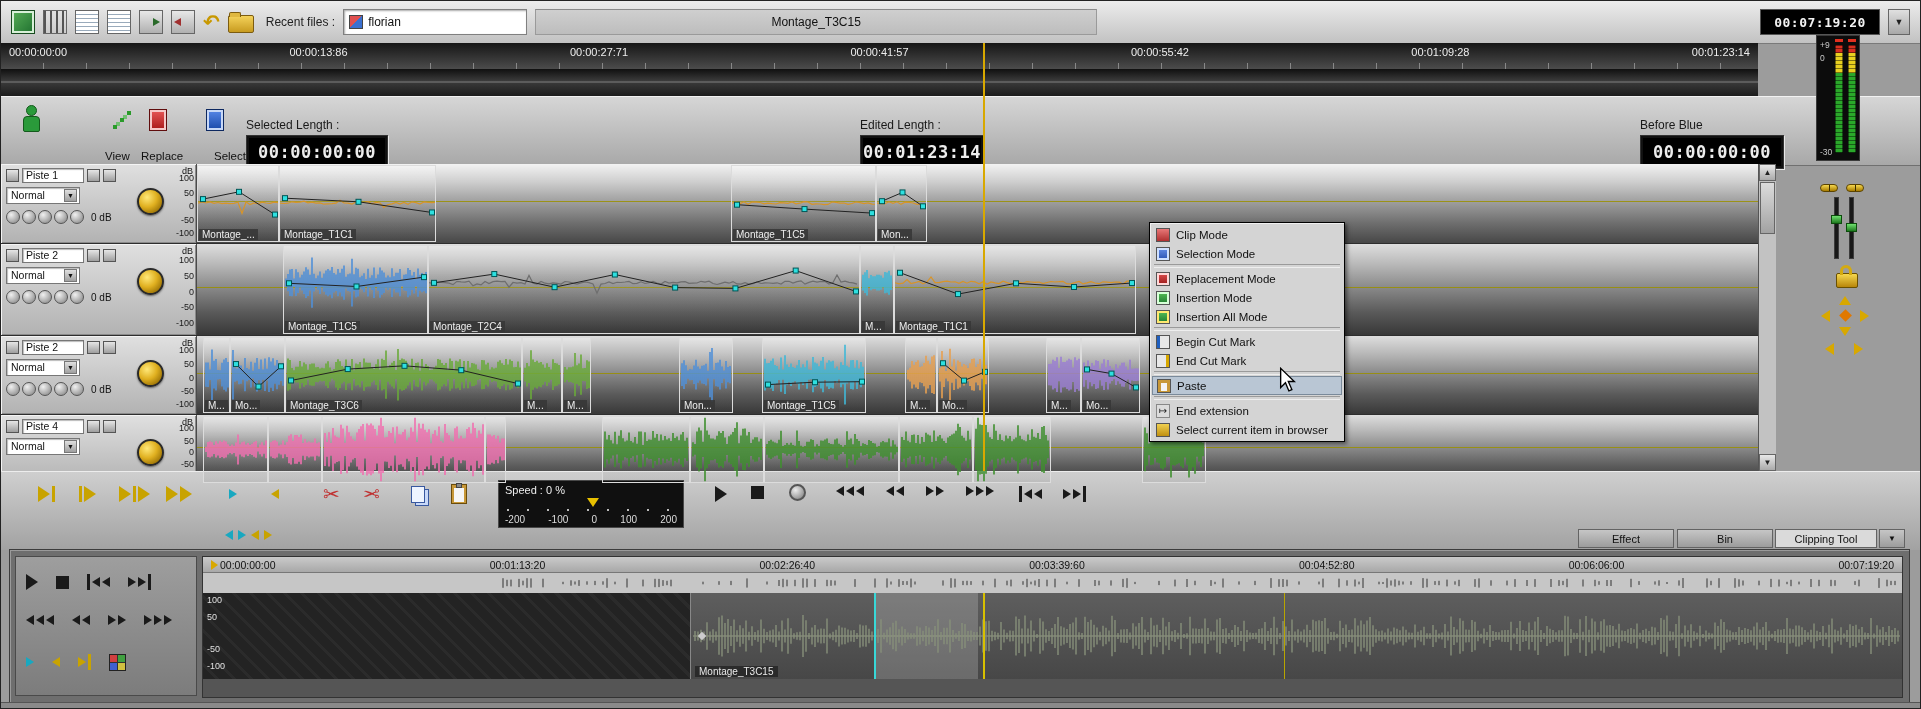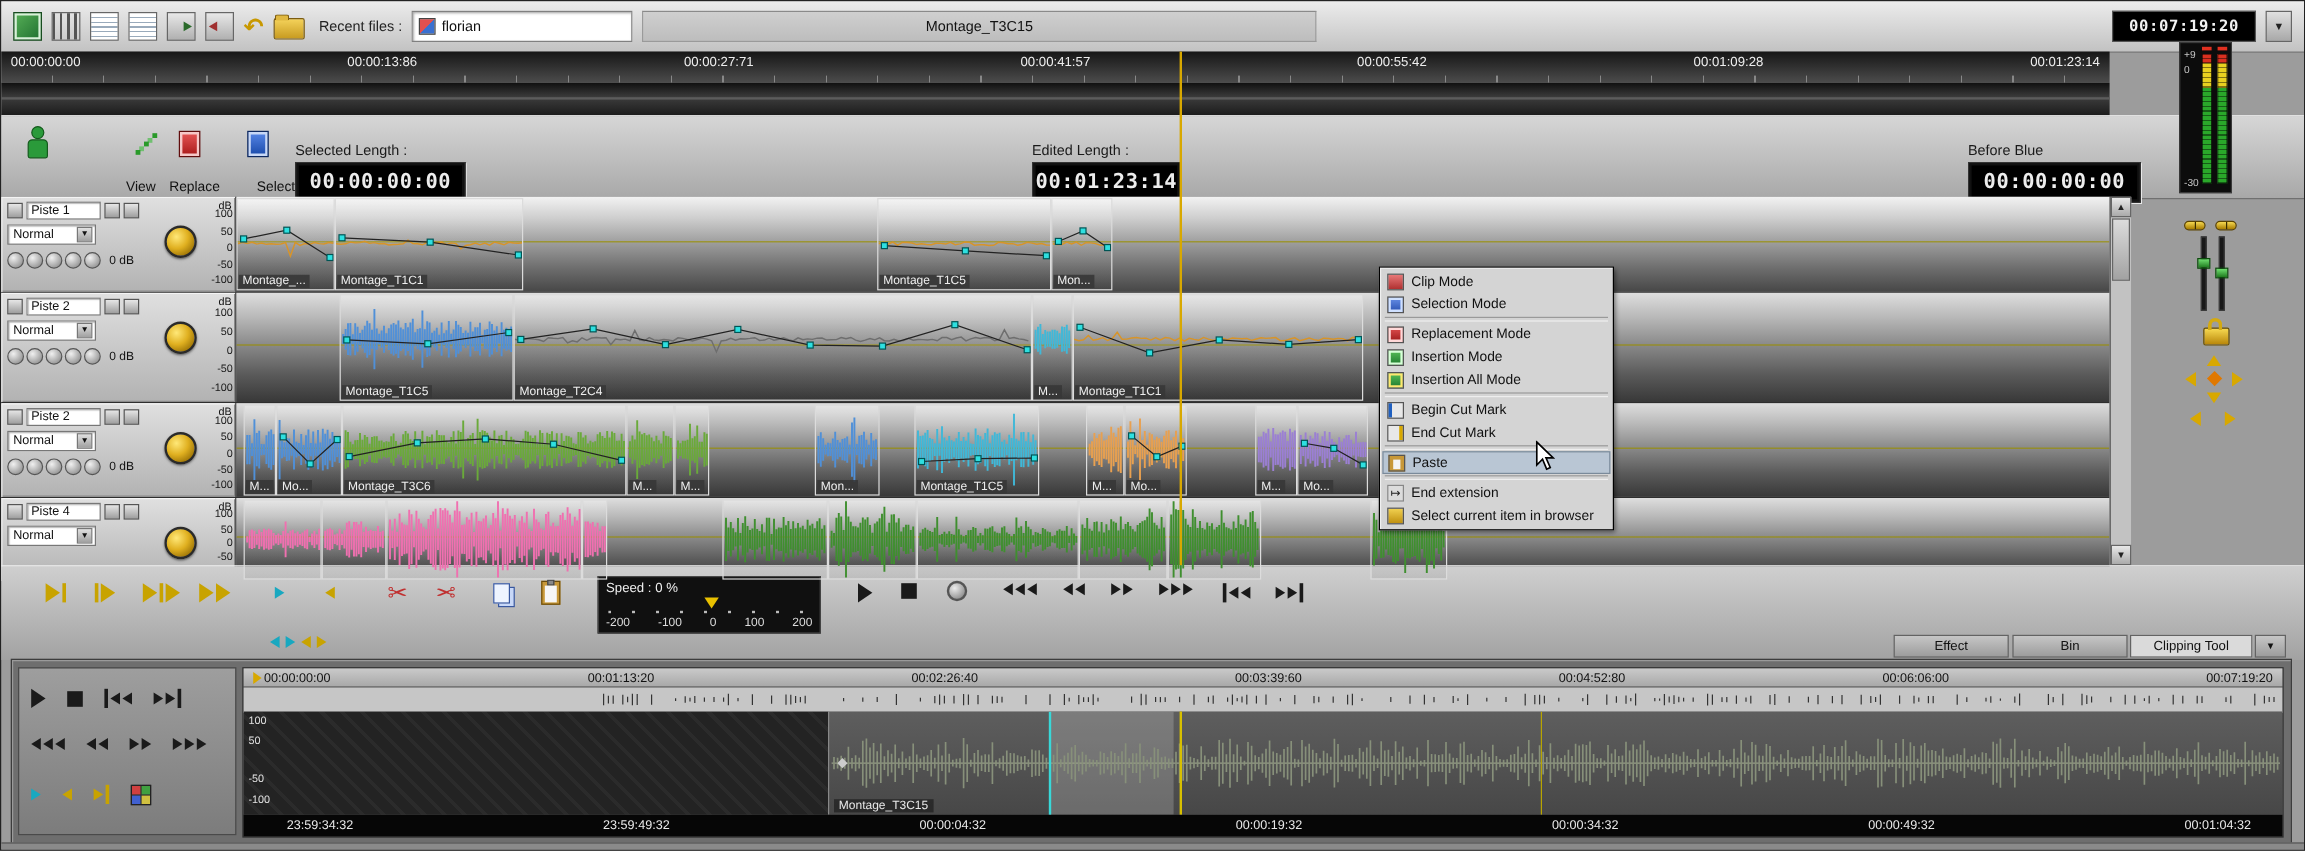--- a/index.html
+++ b/index.html
@@ -898,29 +898,20 @@
             <span>-50</span>
             <span>-100</span>
         </div>
         <span class="ov-cliplabel">Montage_T3C15</span>
       <svg width="1699" height="86" class="wave-svg" style="z-index: 2;">
             <path d="M490 43L1697 43" stroke="#9aa08a" stroke-width="1"></path>
             <path d="M492 37.9L492 48.1M495 38.5L495 47.5M498 36.7L498 49.3M501 38.4L501 47.6M504 29.2L504 56.8M507 38.6L507 47.4M510 36.3L510 49.7M513 38.5L513 47.5M516 24.2L516 61.8M519 22.5L519 63.5M522 30.0L522 56.0M525 26.1L525 59.9M528 33.0L528 53.0M531 26.5L531 59.5M534 37.3L534 48.7M537 32.2L537 53.8M540 35.2L540 50.8M543 27.4L543 58.6M546 38.8L546 47.2M549 33.2L549 52.8M552 39.1L552 46.9M555 37.3L555 48.7M558 26.5L558 59.5M561 35.7L561 50.3M564 39.0L564 47.0M567 37.4L567 48.6M570 36.4L570 49.6M573 32.0L573 54.0M576 38.5L576 47.5M579 27.5L579 58.5M582 36.6L582 49.4M585 25.3L585 60.7M588 35.2L588 50.8M591 40.2L591 45.8M594 39.3L594 46.7M597 38.8L597 47.2M600 22.1L600 63.9M603 27.3L603 58.7M606 40.1L606 45.9M609 34.6L609 51.4M612 32.0L612 54.0M615 36.6L615 49.4M618 35.6L618 50.4M621 35.7L621 50.3M624 25.6L624 60.4M627 40.5L627 45.5M630 38.8L630 47.2M633 36.7L633 49.3M636 32.5L636 53.5M639 34.6L639 51.4M642 34.7L642 51.3M645 36.4L645 49.6M648 37.5L648 48.5M651 37.1L651 48.9M654 39.9L654 46.1M657 31.6L657 54.4M660 32.5L660 53.5M663 32.3L663 53.7M666 35.7L666 50.3M669 38.4L669 47.6M672 33.9L672 52.1M675 35.9L675 50.1M678 26.3L678 59.7M681 39.7L681 46.3M684 36.5L684 49.5M687 34.3L687 51.7M690 29.7L690 56.3M693 27.8L693 58.2M696 36.3L696 49.7M699 33.5L699 52.5M702 36.0L702 50.0M705 39.6L705 46.4M708 40.2L708 45.8M711 40.3L711 45.7M714 33.3L714 52.7M717 34.4L717 51.6M720 37.8L720 48.2M723 33.0L723 53.0M726 34.4L726 51.6M729 37.1L729 48.9M732 33.0L732 53.0M735 26.3L735 59.7M738 38.9L738 47.1M741 34.8L741 51.2M744 34.8L744 51.2M747 26.5L747 59.5M750 36.9L750 49.1M753 40.2L753 45.8M756 38.1L756 47.9M759 29.9L759 56.1M762 31.1L762 54.9M765 38.1L765 47.9M768 37.5L768 48.5M771 39.1L771 46.9M774 39.0L774 47.0M777 33.5L777 52.5M780 26.5L780 59.5M783 28.3L783 57.7M786 27.7L786 58.3M789 37.7L789 48.3M792 38.7L792 47.3M795 39.8L795 46.2M798 28.9L798 57.1M801 36.5L801 49.5M804 39.8L804 46.2M807 37.6L807 48.4M810 37.7L810 48.3M813 23.6L813 62.4M816 25.9L816 60.1M819 35.6L819 50.4M822 22.6L822 63.4M825 35.5L825 50.5M828 27.4L828 58.6M831 37.4L831 48.6M834 41.0L834 45.0M837 25.3L837 60.7M840 28.4L840 57.6M843 36.3L843 49.7M846 37.9L846 48.1M849 35.0L849 51.0M852 30.9L852 55.1M855 24.0L855 62.0M858 33.2L858 52.8M861 34.5L861 51.5M864 35.9L864 50.1M867 31.1L867 54.9M870 29.5L870 56.5M873 24.5L873 61.5M876 39.2L876 46.8M879 39.9L879 46.1M882 23.7L882 62.3M885 29.0L885 57.0M888 26.8L888 59.2M891 31.8L891 54.2M894 34.4L894 51.6M897 38.8L897 47.2M900 32.7L900 53.3M903 34.7L903 51.3M906 37.6L906 48.4M909 22.7L909 63.3M912 27.1L912 58.9M915 40.1L915 45.9M918 36.5L918 49.5M921 36.2L921 49.8M924 35.9L924 50.1M927 39.4L927 46.6M930 30.3L930 55.7M933 33.5L933 52.5M936 30.0L936 56.0M939 23.9L939 62.1M942 36.6L942 49.4M945 39.1L945 46.9M948 24.8L948 61.2M951 32.4L951 53.6M954 31.8L954 54.2M957 37.1L957 48.9M960 24.8L960 61.2M963 33.5L963 52.5M966 29.0L966 57.0M969 38.3L969 47.7M972 37.0L972 49.0M975 39.7L975 46.3M978 30.0L978 56.0M981 40.9L981 45.1M984 40.3L984 45.7M987 23.7L987 62.3M990 35.4L990 50.6M993 35.6L993 50.4M996 36.1L996 49.9M999 35.6L999 50.4M1002 25.4L1002 60.6M1005 34.9L1005 51.1M1008 38.4L1008 47.6M1011 38.7L1011 47.3M1014 26.6L1014 59.4M1017 25.1L1017 60.9M1020 36.1L1020 49.9M1023 35.2L1023 50.8M1026 40.0L1026 46.0M1029 36.9L1029 49.1M1032 32.0L1032 54.0M1035 33.9L1035 52.1M1038 37.9L1038 48.1M1041 27.7L1041 58.3M1044 37.1L1044 48.9M1047 39.6L1047 46.4M1050 40.1L1050 45.9M1053 39.8L1053 46.2M1056 35.9L1056 50.1M1059 35.3L1059 50.7M1062 29.1L1062 56.9M1065 38.0L1065 48.0M1068 35.1L1068 50.9M1071 23.7L1071 62.3M1074 34.8L1074 51.2M1077 39.9L1077 46.1M1080 28.0L1080 58.0M1083 33.5L1083 52.5M1086 37.9L1086 48.1M1089 26.4L1089 59.6M1092 38.4L1092 47.6M1095 36.3L1095 49.7M1098 38.6L1098 47.4M1101 36.4L1101 49.6M1104 31.7L1104 54.3M1107 36.9L1107 49.1M1110 26.8L1110 59.2M1113 28.3L1113 57.7M1116 27.2L1116 58.8M1119 27.9L1119 58.1M1122 24.9L1122 61.1M1125 35.3L1125 50.7M1128 38.9L1128 47.1M1131 38.8L1131 47.2M1134 40.8L1134 45.2M1137 27.8L1137 58.2M1140 34.9L1140 51.1M1143 31.4L1143 54.6M1146 37.1L1146 48.9M1149 36.5L1149 49.5M1152 25.2L1152 60.8M1155 32.5L1155 53.5M1158 27.5L1158 58.5M1161 31.3L1161 54.7M1164 27.4L1164 58.6M1167 24.1L1167 61.9M1170 32.2L1170 53.8M1173 36.3L1173 49.7M1176 38.2L1176 47.8M1179 37.5L1179 48.5M1182 39.6L1182 46.4M1185 35.5L1185 50.5M1188 38.6L1188 47.4M1191 34.6L1191 51.4M1194 35.8L1194 50.2M1197 37.3L1197 48.7M1200 33.4L1200 52.6M1203 36.8L1203 49.2M1206 39.4L1206 46.6M1209 39.8L1209 46.2M1212 31.4L1212 54.6M1215 38.7L1215 47.3M1218 37.3L1218 48.7M1221 33.8L1221 52.2M1224 40.3L1224 45.7M1227 40.3L1227 45.7M1230 32.1L1230 53.9M1233 36.7L1233 49.3M1236 40.4L1236 45.6M1239 39.6L1239 46.4M1242 30.9L1242 55.1M1245 38.5L1245 47.5M1248 23.6L1248 62.4M1251 34.1L1251 51.9M1254 36.6L1254 49.4M1257 25.3L1257 60.7M1260 27.7L1260 58.3M1263 36.5L1263 49.5M1266 36.7L1266 49.3M1269 27.1L1269 58.9M1272 28.7L1272 57.3M1275 37.7L1275 48.3M1278 40.8L1278 45.2M1281 35.6L1281 50.4M1284 39.1L1284 46.9M1287 32.1L1287 53.9M1290 38.1L1290 47.9M1293 39.0L1293 47.0M1296 39.2L1296 46.8M1299 37.3L1299 48.7M1302 37.0L1302 49.0M1305 37.1L1305 48.9M1308 28.8L1308 57.2M1311 40.4L1311 45.6M1314 34.9L1314 51.1M1317 27.9L1317 58.1M1320 36.9L1320 49.1M1323 37.9L1323 48.1M1326 29.4L1326 56.6M1329 36.9L1329 49.1M1332 28.6L1332 57.4M1335 23.9L1335 62.1M1338 37.1L1338 48.9M1341 40.0L1341 46.0M1344 33.1L1344 52.9M1347 35.7L1347 50.3M1350 37.0L1350 49.0M1353 39.2L1353 46.8M1356 37.3L1356 48.7M1359 37.3L1359 48.7M1362 22.7L1362 63.3M1365 23.6L1365 62.4M1368 36.1L1368 49.9M1371 39.7L1371 46.3M1374 39.9L1374 46.1M1377 26.2L1377 59.8M1380 38.7L1380 47.3M1383 22.9L1383 63.1M1386 36.7L1386 49.3M1389 25.5L1389 60.5M1392 28.6L1392 57.4M1395 39.2L1395 46.8M1398 28.2L1398 57.8M1401 26.2L1401 59.8M1404 32.4L1404 53.6M1407 31.9L1407 54.1M1410 32.9L1410 53.1M1413 36.5L1413 49.5M1416 30.7L1416 55.3M1419 37.4L1419 48.6M1422 38.1L1422 47.9M1425 36.3L1425 49.7M1428 35.1L1428 50.9M1431 36.2L1431 49.8M1434 30.6L1434 55.4M1437 39.7L1437 46.3M1440 37.1L1440 48.9M1443 35.8L1443 50.2M1446 38.0L1446 48.0M1449 33.8L1449 52.2M1452 34.5L1452 51.5M1455 39.0L1455 47.0M1458 25.1L1458 60.9M1461 26.8L1461 59.2M1464 22.5L1464 63.5M1467 38.3L1467 47.7M1470 38.7L1470 47.3M1473 30.9L1473 55.1M1476 22.7L1476 63.3M1479 40.3L1479 45.7M1482 32.5L1482 53.5M1485 37.3L1485 48.7M1488 31.2L1488 54.8M1491 38.3L1491 47.7M1494 39.7L1494 46.3M1497 32.8L1497 53.2M1500 40.9L1500 45.1M1503 37.5L1503 48.5M1506 39.8L1506 46.2M1509 40.6L1509 45.4M1512 29.6L1512 56.4M1515 33.0L1515 53.0M1518 26.2L1518 59.8M1521 28.9L1521 57.1M1524 36.6L1524 49.4M1527 37.5L1527 48.5M1530 39.3L1530 46.7M1533 39.1L1533 46.9M1536 34.1L1536 51.9M1539 37.1L1539 48.9M1542 35.1L1542 50.9M1545 35.9L1545 50.1M1548 37.3L1548 48.7M1551 33.4L1551 52.6M1554 29.6L1554 56.4M1557 36.6L1557 49.4M1560 34.1L1560 51.9M1563 29.0L1563 57.0M1566 37.8L1566 48.2M1569 40.8L1569 45.2M1572 37.9L1572 48.1M1575 36.2L1575 49.8M1578 36.8L1578 49.2M1581 36.0L1581 50.0M1584 25.1L1584 60.9M1587 35.4L1587 50.6M1590 36.3L1590 49.7M1593 32.5L1593 53.5M1596 32.5L1596 53.5M1599 34.3L1599 51.7M1602 37.1L1602 48.9M1605 39.3L1605 46.7M1608 36.7L1608 49.3M1611 30.5L1611 55.5M1614 37.8L1614 48.2M1617 38.9L1617 47.1M1620 33.1L1620 52.9M1623 39.8L1623 46.2M1626 31.8L1626 54.2M1629 25.5L1629 60.5M1632 36.4L1632 49.6M1635 37.7L1635 48.3M1638 34.3L1638 51.7M1641 40.5L1641 45.5M1644 36.9L1644 49.1M1647 31.2L1647 54.8M1650 33.1L1650 52.9M1653 31.7L1653 54.3M1656 36.2L1656 49.8M1659 33.9L1659 52.1M1662 39.5L1662 46.5M1665 39.9L1665 46.1M1668 25.1L1668 60.9M1671 40.5L1671 45.5M1674 32.2L1674 53.8M1677 36.5L1677 49.5M1680 33.9L1680 52.1M1683 38.9L1683 47.1M1686 33.1L1686 52.9M1689 36.9L1689 49.1M1692 35.0L1692 51.0M1695 37.6L1695 48.4" stroke="#87907a" stroke-width="1.4"></path>
             <rect x="496" y="40" width="6" height="6" fill="#cccccc" transform="rotate(45 499 43)"></rect>
           </svg>
         </div>
-      <div class="ov-bottom">
-        <span>23:59:34:32</span>
-        <span>23:59:49:32</span>
-        <span>00:00:04:32</span>
-        <span>00:00:19:32</span>
-        <span>00:00:34:32</span>
-        <span>00:00:49:32</span>
-        <span>00:01:04:32</span>
-      </div>
     </div>
   </div>
 
   <div class="meter-box">
     <div class="meter-clip" style="left:18px"></div>
     <div class="meter-clip" style="left:31px"></div>
     <div class="meter-bar b1"></div>
     <div class="meter-bar b2"></div>
     <div class="meter-scale">
       <span class="ms-top">+9</span>

